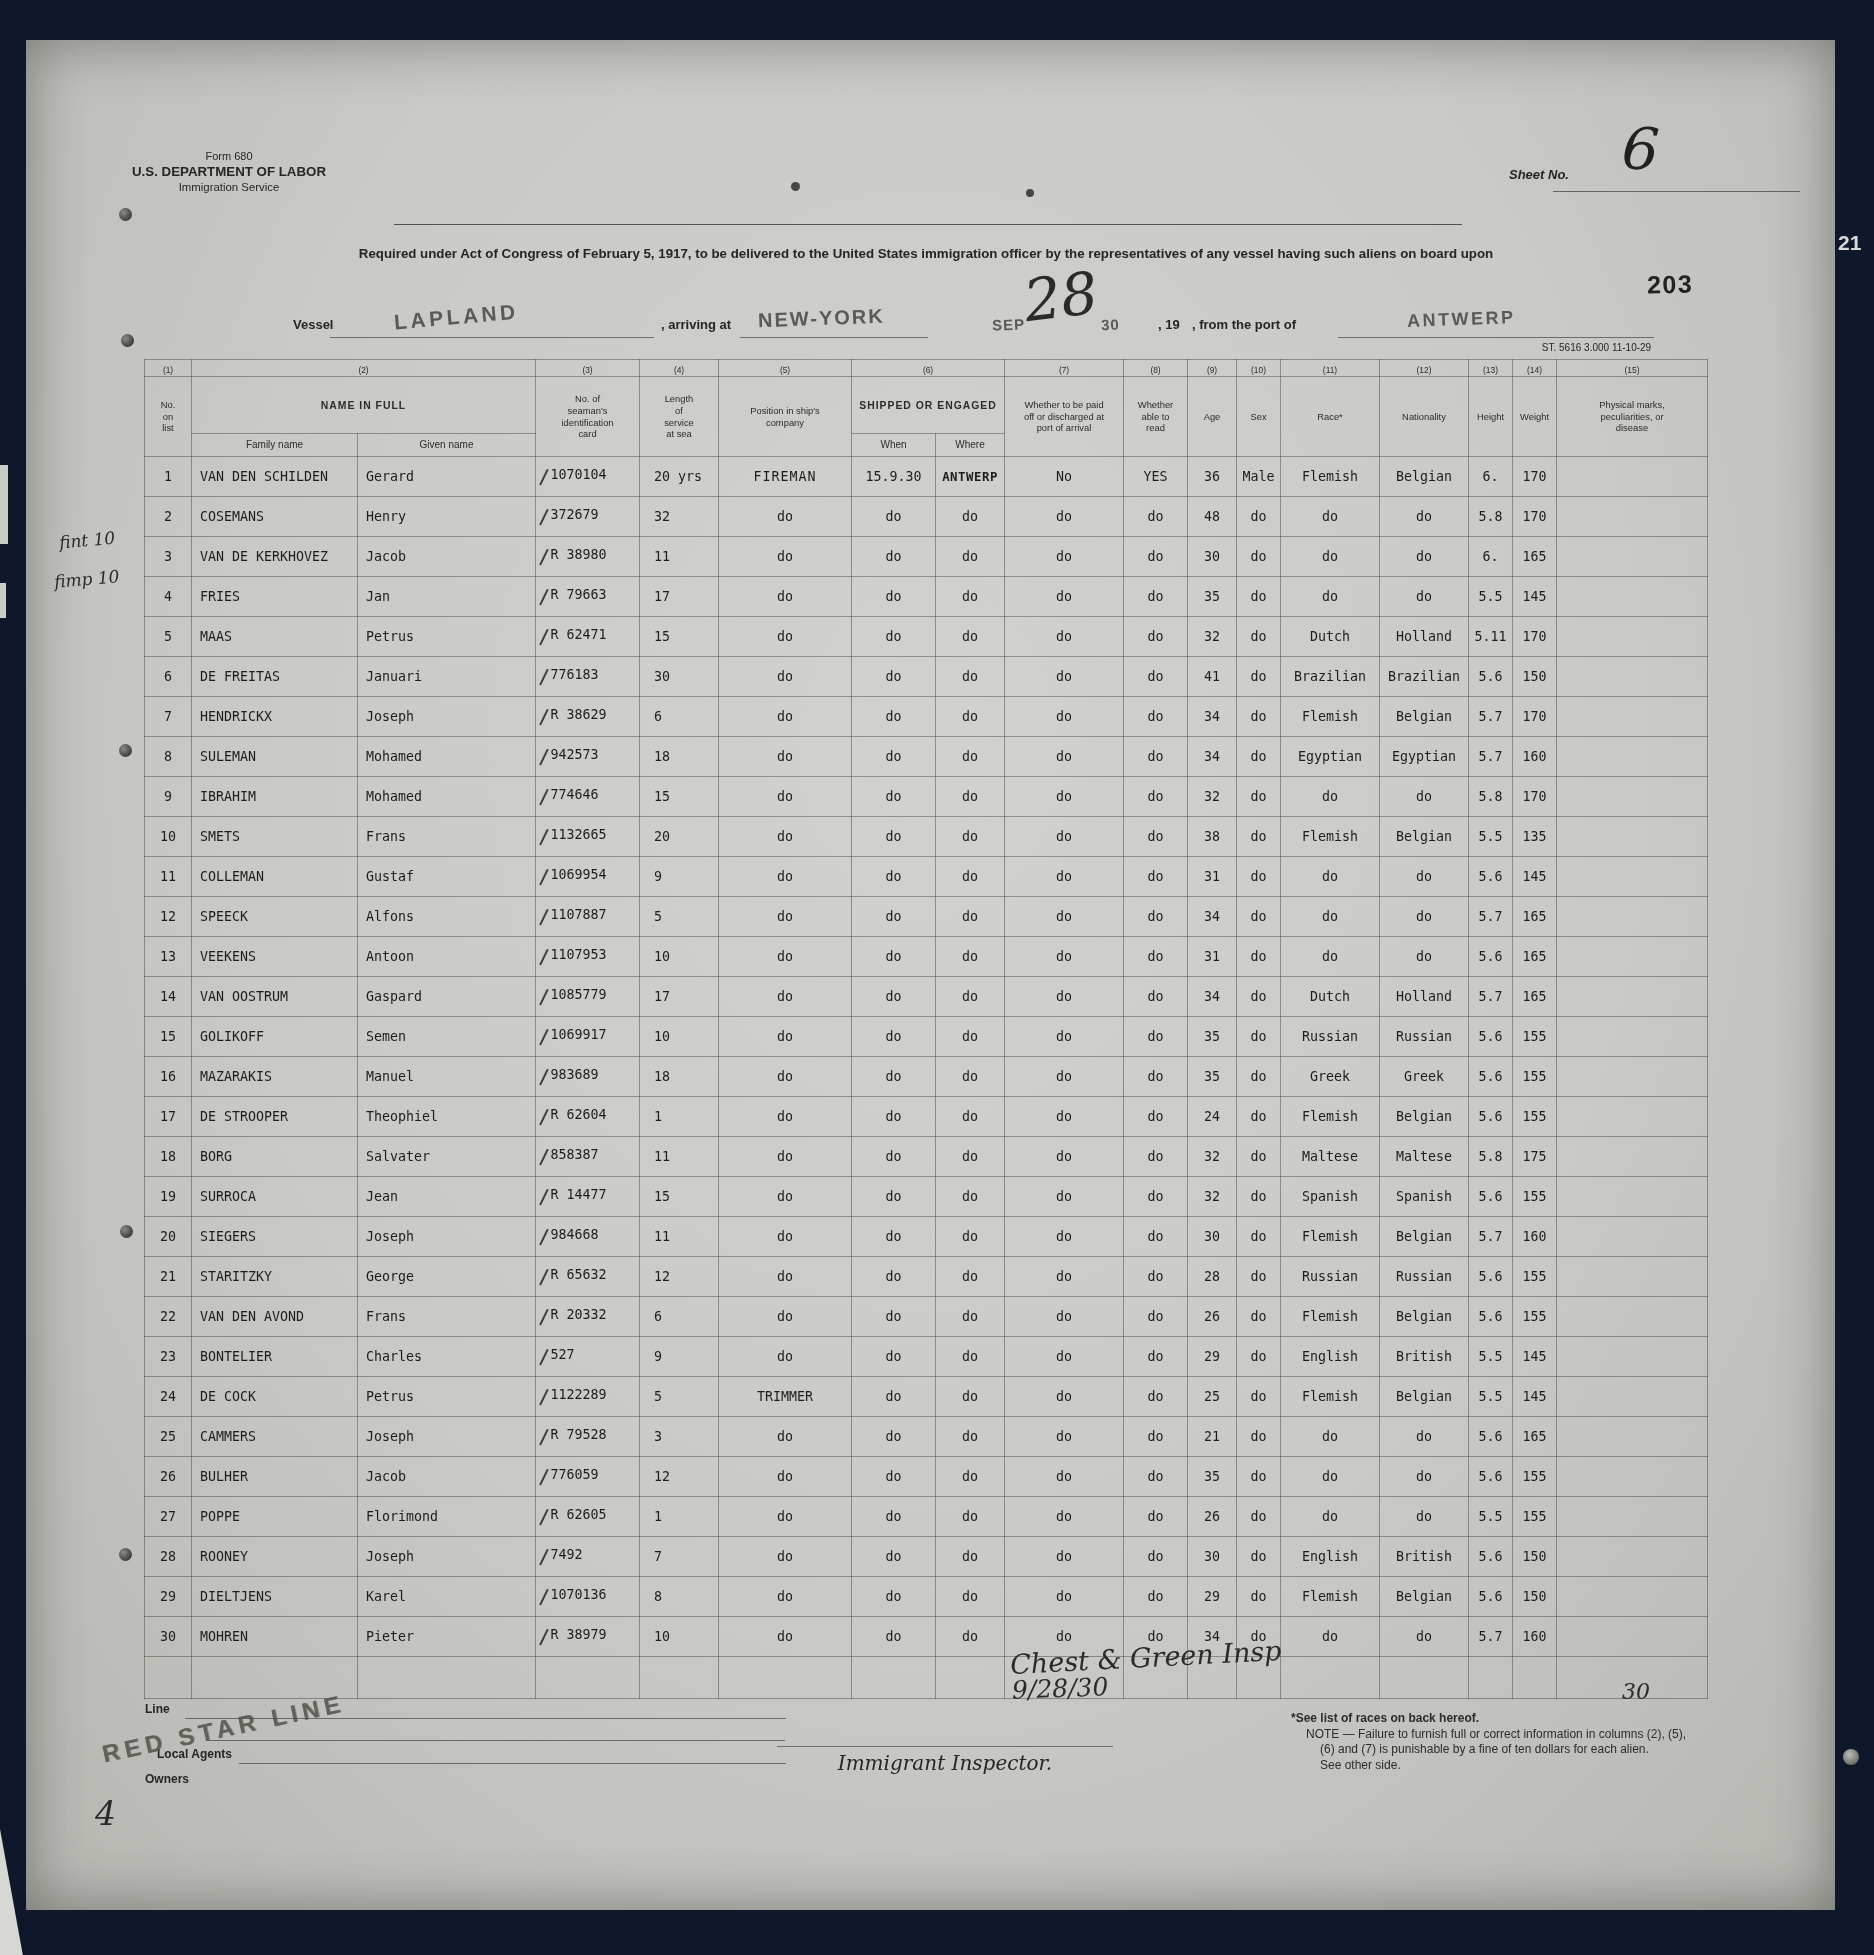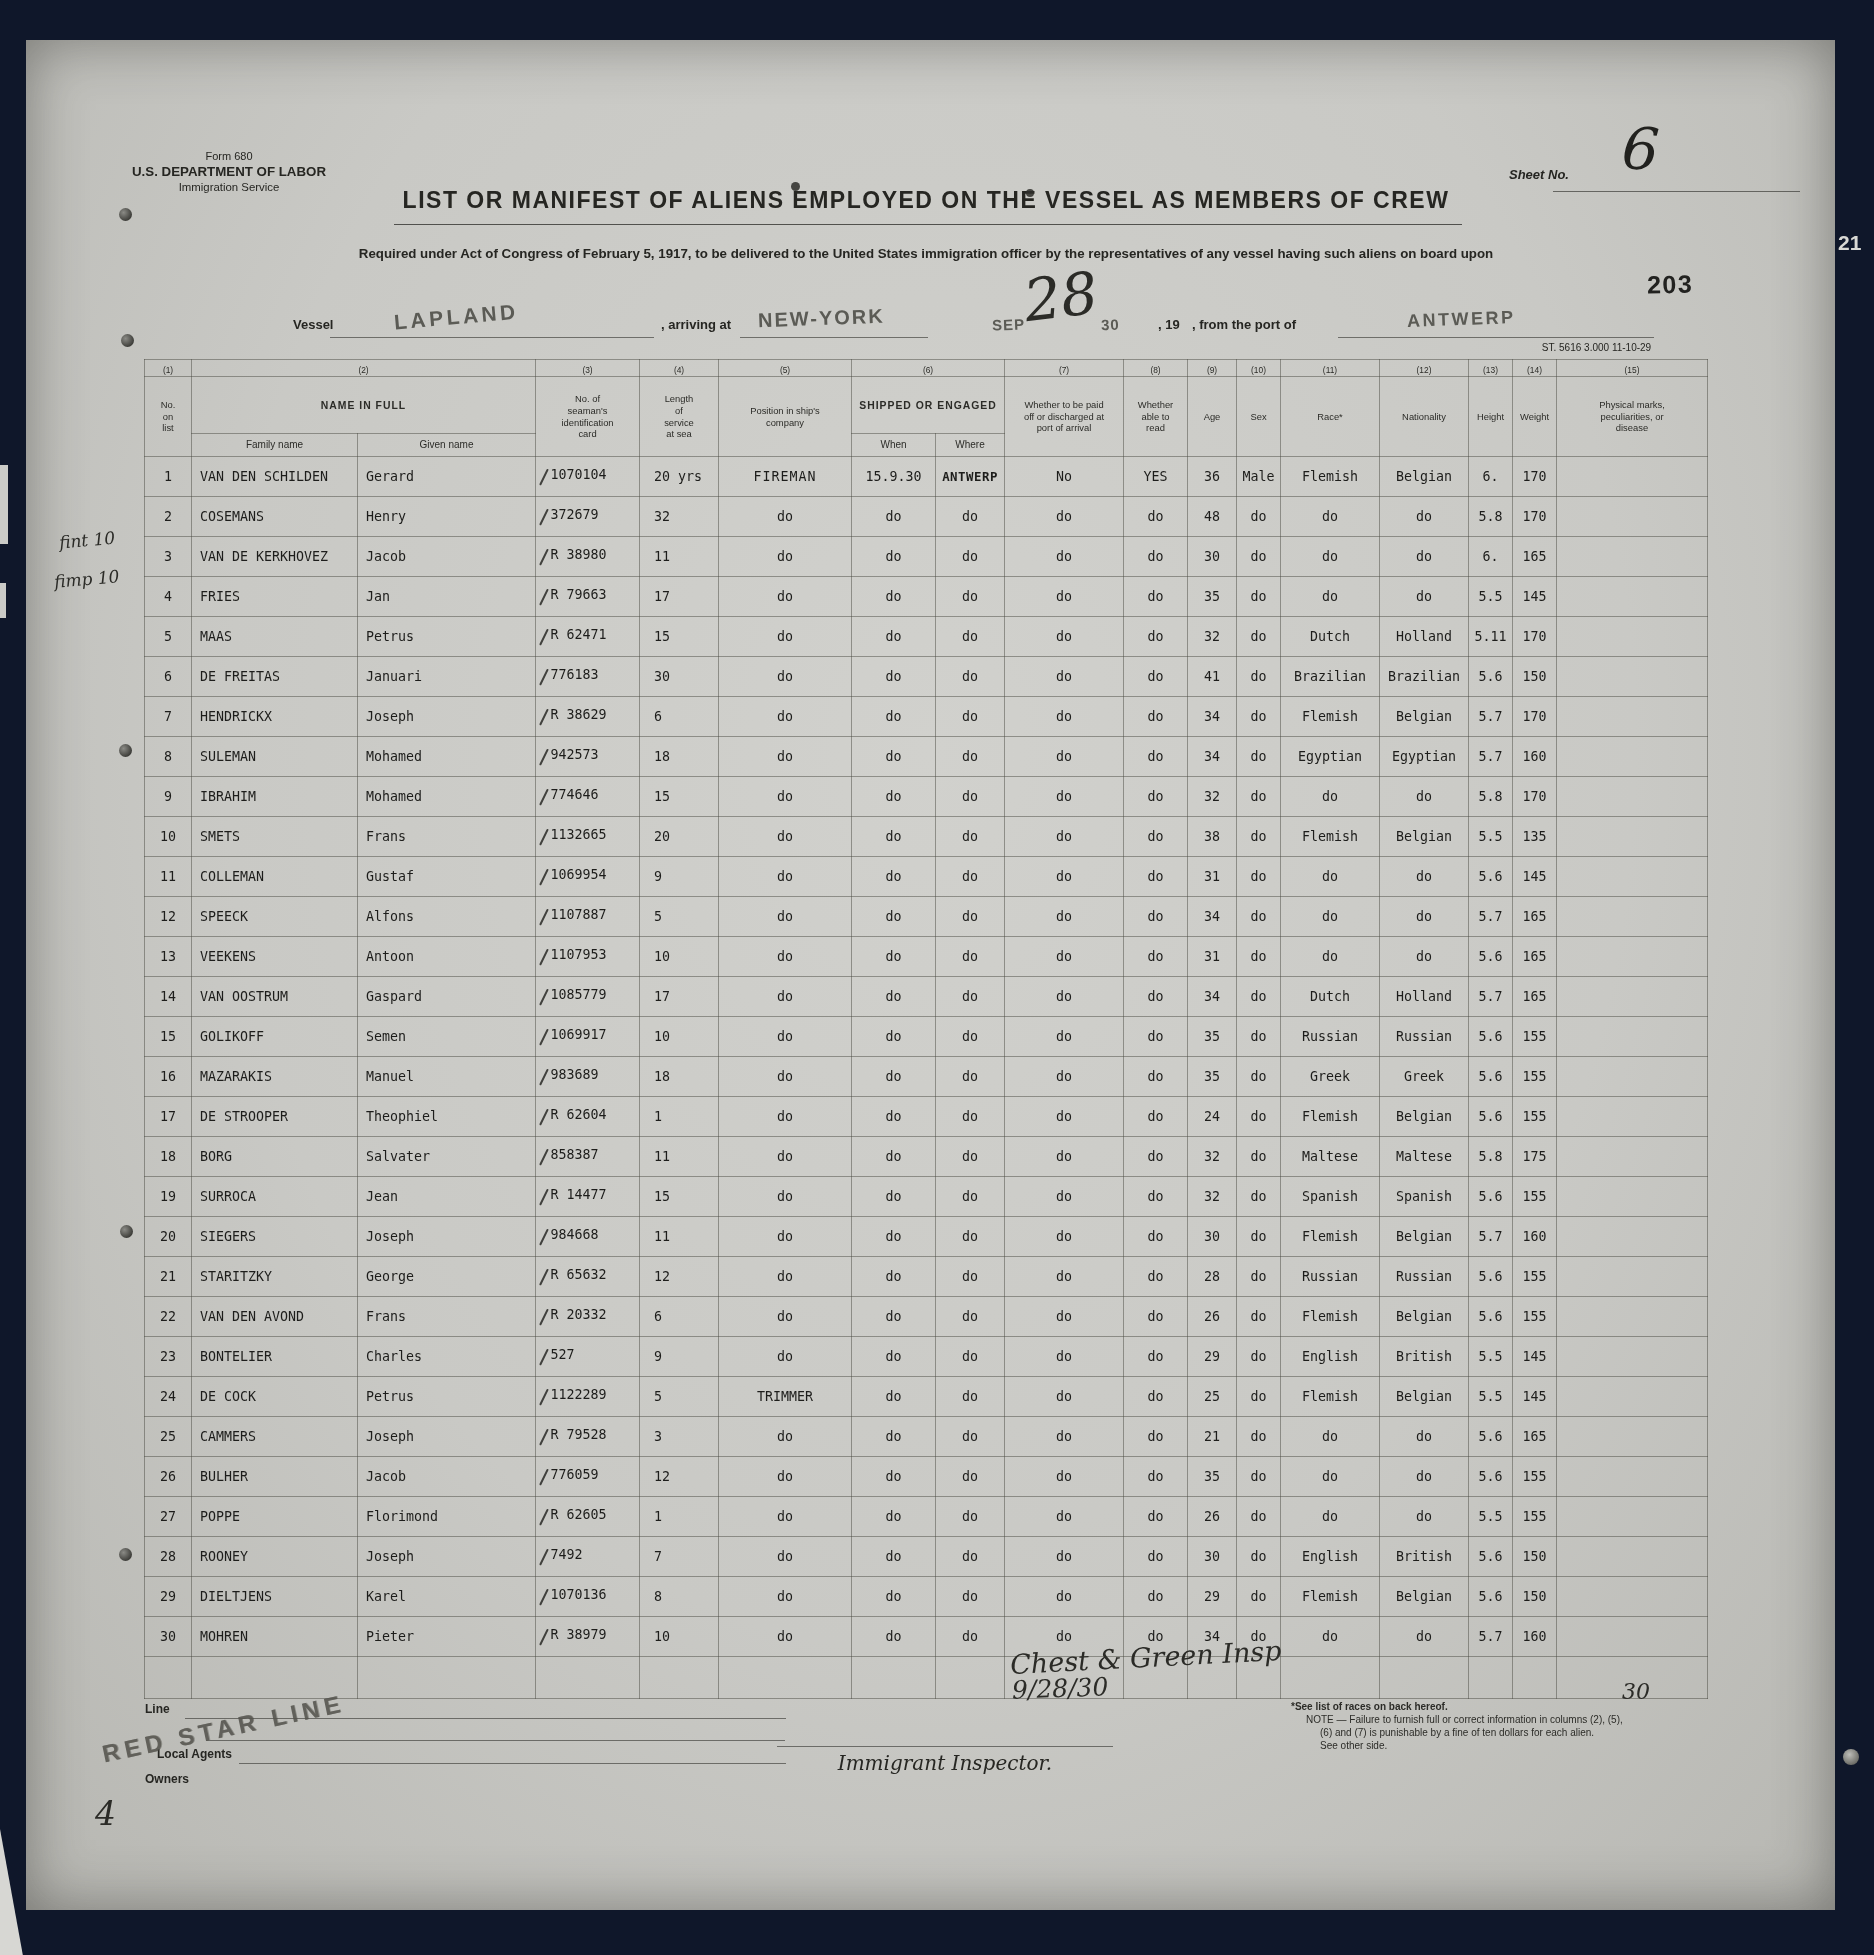--- a/index.html
+++ b/index.html
@@ -52,21 +52,21 @@
   tbody td.c3{text-align:left;padding-left:7px;}
   tbody td.c4{text-align:left;padding-left:14px;}
   .row0 .c7 .typed{font-weight:bold;letter-spacing:0.5px;font-size:12.4px;}
   .row0 .c5 .typed{letter-spacing:1px;}
   td.hasSlash::before{content:"";display:inline-block;width:1.5px;height:18px;background:rgba(40,40,36,.85);
     transform:rotate(26deg);margin-right:6px;vertical-align:middle;border-radius:1px;}
   tr.emptyrow td{height:42px;}
 
   
   .foot-label{font-size:12px;font-weight:600;}
-  .notes{font-size:10px;line-height:1.3;color:#2c2c28;}
+  .notes{font-size:12px;line-height:1.3;color:#2c2c28;margin-top:11px;}
   .sig-name{font-family:"DejaVu Serif",serif;font-style:italic;font-size:20px;text-align:center;}
 
   
   .st-vessel{font-size:21px;letter-spacing:3.5px;transform:rotate(-5deg);}
   .st-port{font-size:20px;letter-spacing:2px;transform:rotate(-2deg);}
   .st-from{font-size:18px;letter-spacing:2.5px;transform:rotate(-2deg);}
   .st-date{font-size:15px;letter-spacing:1px;transform:rotate(-2deg);}
   .st-line{font-size:24px;letter-spacing:5px;transform:rotate(-12deg);color:#55544e;text-shadow:1px 0 0 rgba(70,70,64,.45);}
 
   
@@ -83,21 +83,20 @@
 <div id="page">
 
   <div class="paper">
 
     <div class="abs form-info printed">
       <div class="l1">Form 680</div>
       <div class="l2">U.S. DEPARTMENT OF LABOR</div>
       <div class="l3">Immigration Service</div>
     </div>
 
-    <div class="abs doc-title printed">LIST OR MANIFEST OF ALIENS EMPLOYED ON THE VESSEL AS MEMBERS OF CREW</div>
     <div class="abs title-rule"></div>
     <div class="abs subtitle sub1 printed">Required under Act of Congress of February 5, 1917, to be delivered to the United States immigration officer by the representatives of any vessel having such aliens on board upon</div>
 
     <div class="abs sheet-label printed">Sheet No.</div>
     <div class="abs sheet-rule"></div>
     <div class="abs sheet-six hand">6</div>
     <div class="abs page-stamp">203</div>
 
     <span class="abs vl-label printed" style="left:267px;top:277px;">Vessel</span>
     <div class="abs rule" style="left:304px;top:297px;width:324px;"></div>

